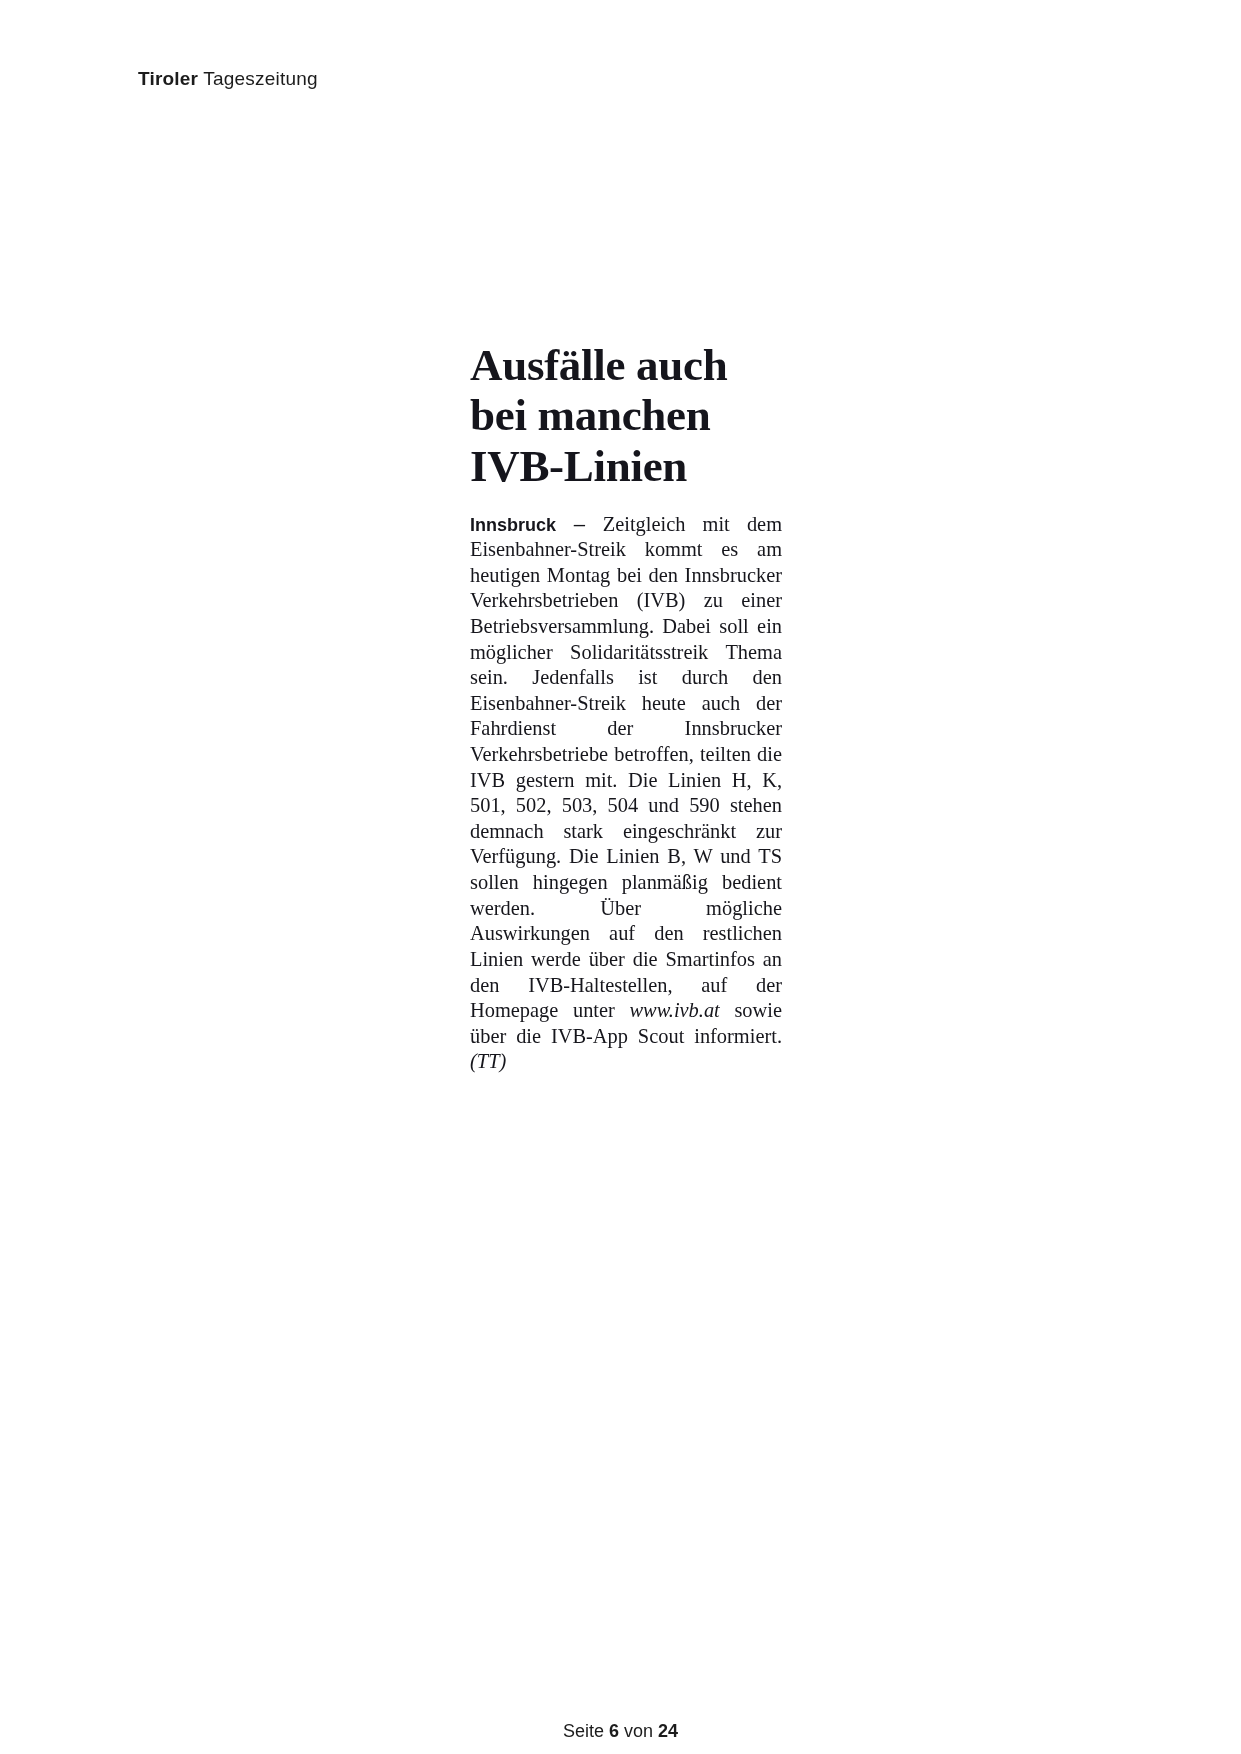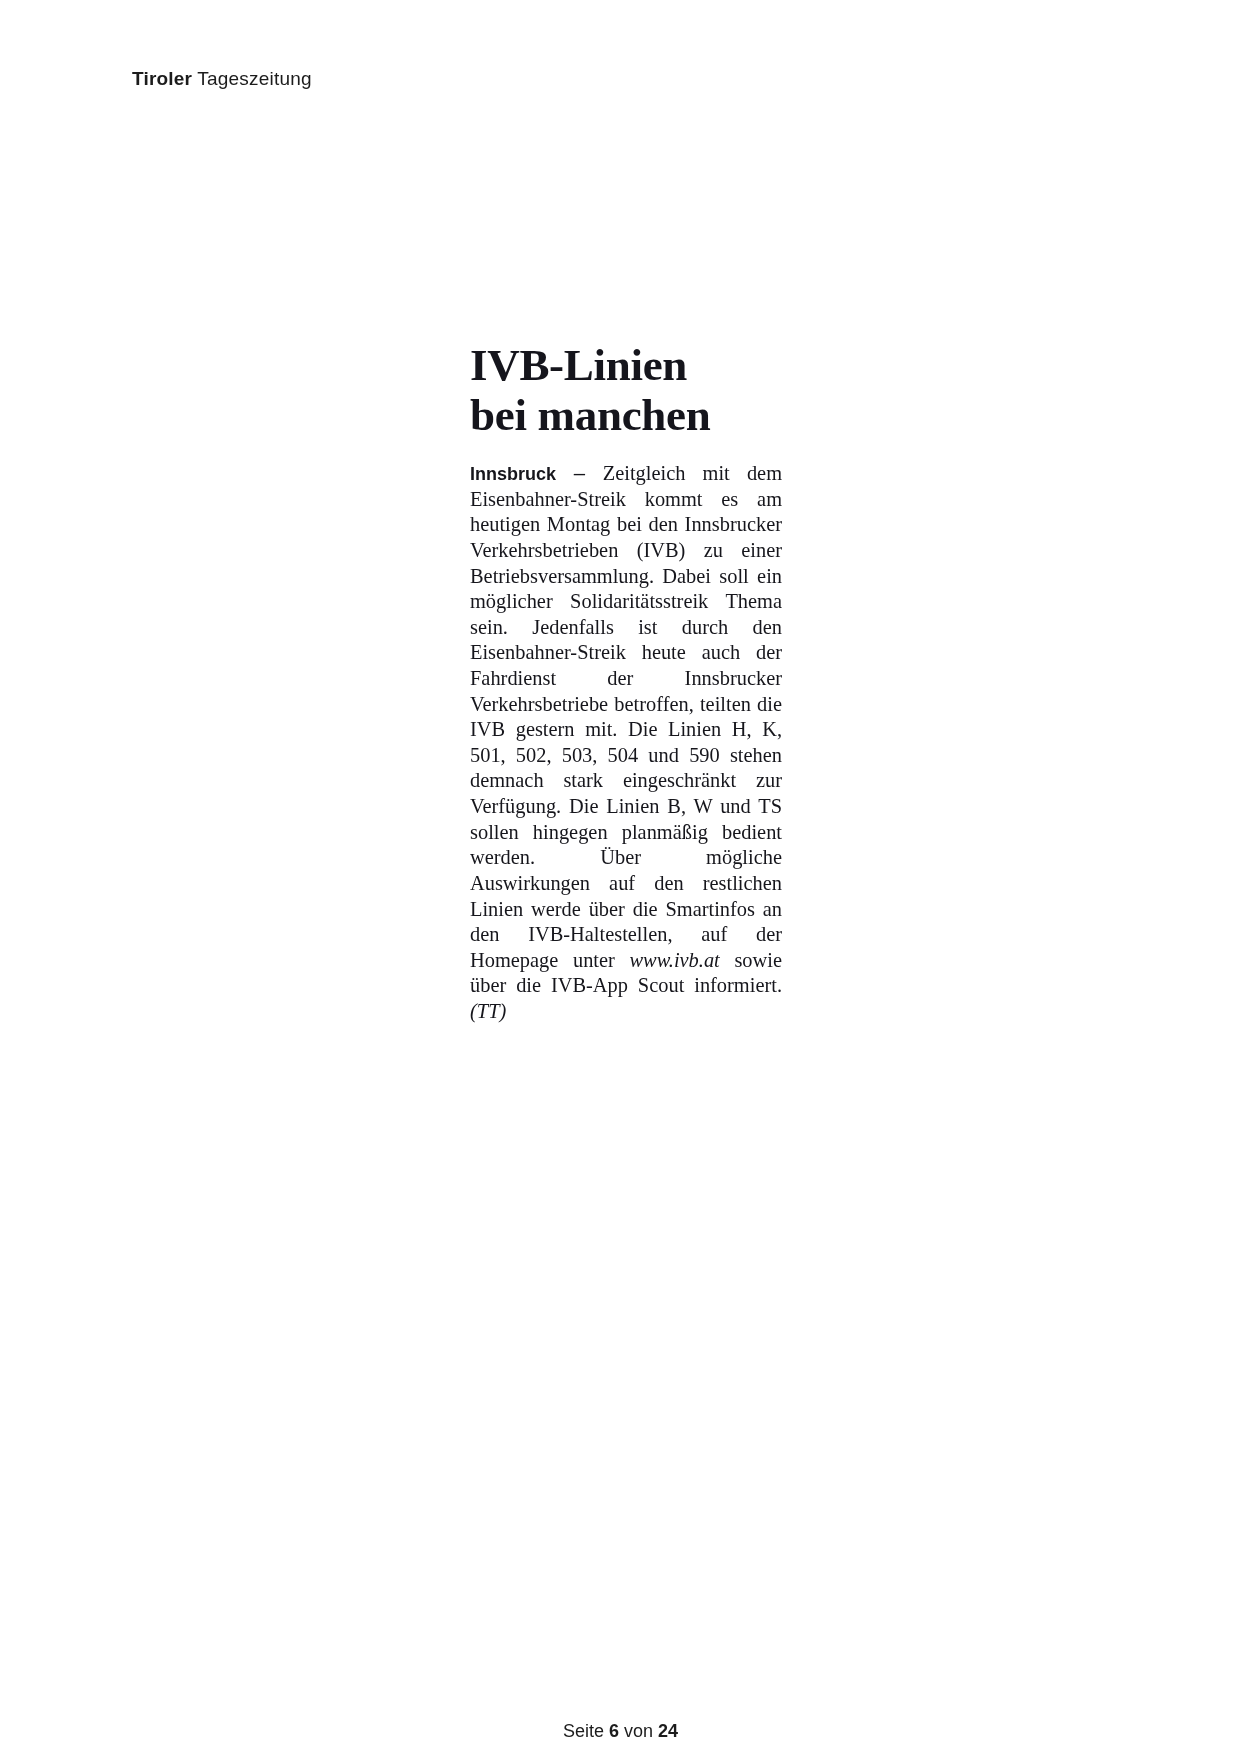--- a/index.html
+++ b/index.html
@@ -18,21 +18,21 @@
 
   .page {
     position: absolute;
     inset: 0;
     background: #fff;
   }
 
   
   .masthead {
     position: absolute;
-    left: 132px;
+    left: 138px;
     top: 68px;
     font-size: 19px;
     letter-spacing: 0.2px;
     color: #1c1c1c;
     white-space: nowrap;
   }
   .masthead .brand-bold {
     font-weight: bold;
   }
   .masthead .brand-rest {
@@ -117,22 +117,23 @@
 <div class="page">
 
   <div class="masthead">
     <span class="brand-bold">Tiroler</span><span class="brand-rest"> Tageszeitung</span>
   </div>
 
 
   <div class="clipping">
 
     <h1 class="clip-headline">
+      <span class="hl-line">Ausfälle auch</span>
+      <span class="hl-line">bei manchen</span>
       <span class="hl-line">IVB-Linien</span>
-      <span class="hl-line">bei manchen</span>
     </h1>
 
     <p class="clip-body"><span class="dateline">Innsbruck</span><span class="dash"> – </span><span>Zeitgleich mit dem Eisenbahner-Streik kommt es am heutigen Montag bei den Innsbrucker Verkehrsbetrieben (IVB) zu einer Betriebsversammlung. Dabei soll ein möglicher Solidaritätsstreik Thema sein. Jedenfalls ist durch den Eisenbahner-Streik heute auch der Fahrdienst der Innsbrucker Verkehrsbetriebe betroffen, teilten die IVB gestern mit. Die Linien H, K, 501, 502, 503, 504 und 590 stehen demnach stark eingeschränkt zur Verfügung. Die Linien B, W und TS sollen hingegen planmäßig bedient werden. Über mögliche Auswirkungen auf den restlichen Linien werde über die Smartinfos an den IVB-Haltestellen, auf der Homepage unter </span><span class="url-italic">www.ivb.at</span><span> sowie über die IVB-App Scout informiert. </span><span class="credit">(TT)</span></p>
 
   </div>
 
   <div class="footer">
     <span>Seite </span><span class="fnum">6</span><span> von </span><span class="fnum">24</span>
   </div>
 

